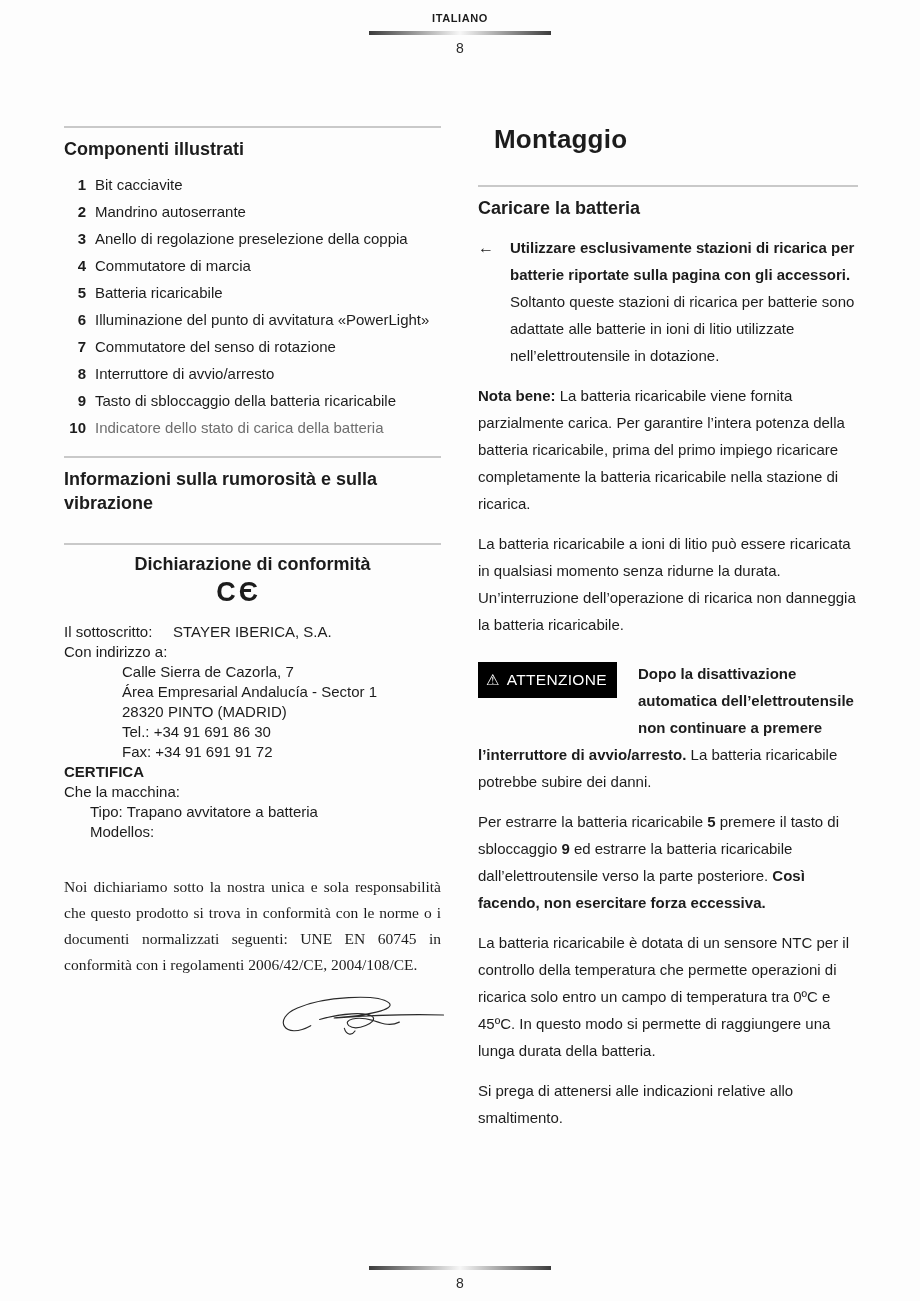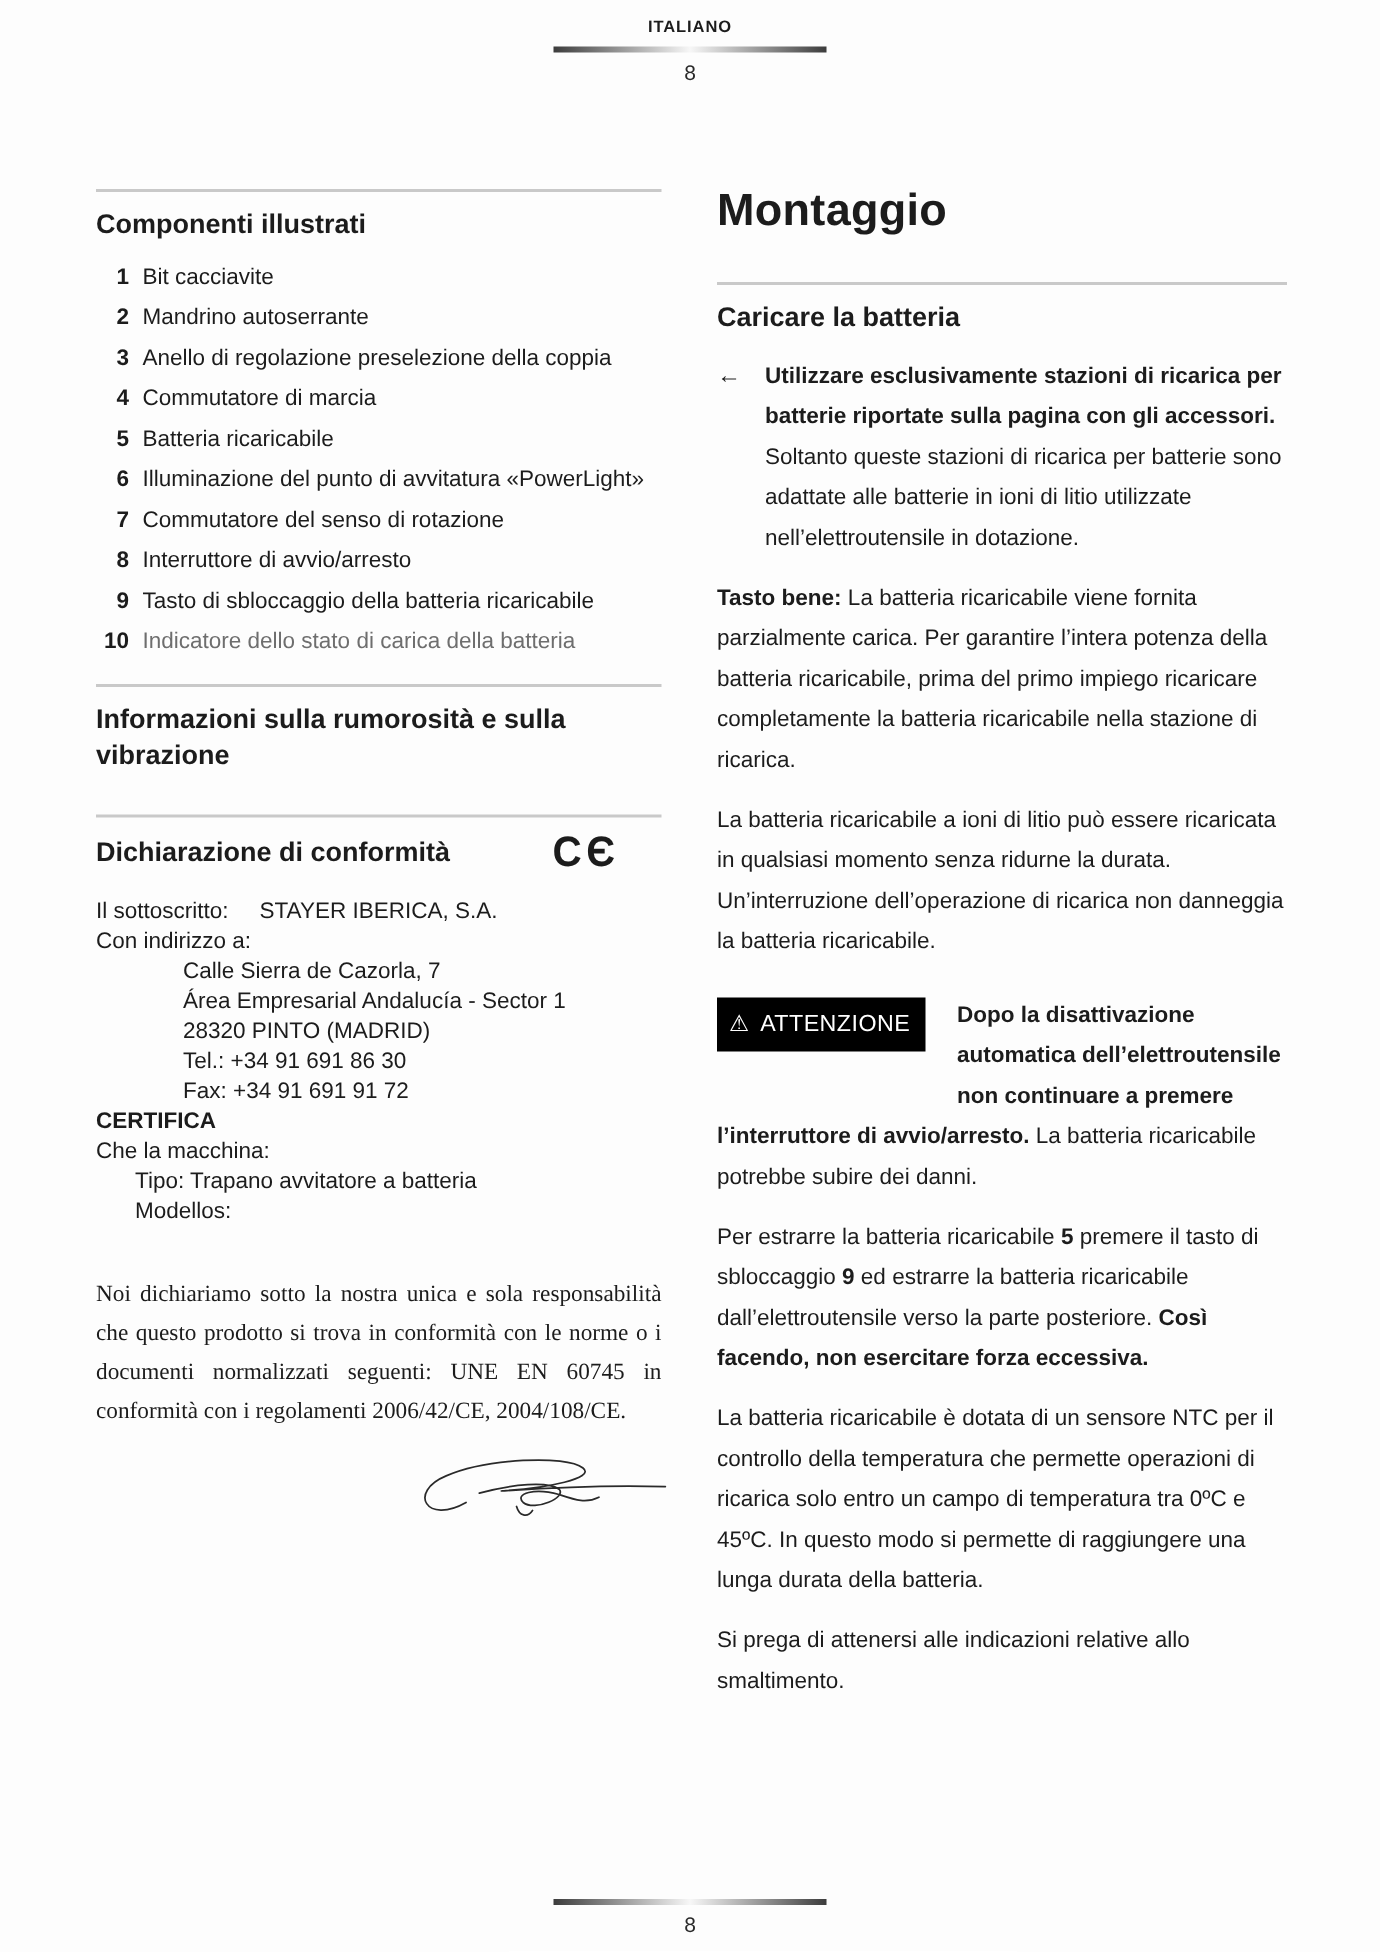--- a/index.html
+++ b/index.html
@@ -13,37 +13,37 @@
              background:linear-gradient(90deg,#3c3c3c 0%,#f7f7f7 50%,#3c3c3c 100%);}
   .pg-num{font-size:14px;color:#2a2a2a;}
   .page-footer{position:absolute;bottom:10px;left:0;width:100%;text-align:center;}
 
   
   .col-left{position:absolute;left:64px;top:126px;width:377px;}
   .col-right{position:absolute;left:478px;top:124px;width:380px;}
 
   .sec-rule{height:2px;background:#c9c9c9;border:0;margin:0;}
 
-  h1.doc{font-size:30px;font-weight:bold;margin:0 0 30px 0;letter-spacing:0.2px;}
+  h1.doc{font-size:26px;font-weight:bold;margin:0 0 30px 16px;letter-spacing:0.2px;}
   h2.doc{font-size:18px;font-weight:bold;margin:10px 0 13px 0;line-height:1.32;}
 
   .para{font-size:15px;line-height:26px;margin:0 0 14px 0;}
   .rpara{font-size:15px;line-height:27px;margin:0 0 13px 0;}
   .b{font-weight:bold;}
   .justify{text-align:justify;}
 
   
   .comp-list{margin:4px 0 16px 0;}
   .comp-item{display:flex;font-size:15px;line-height:20px;margin-bottom:7px;}
   .comp-num{width:22px;text-align:right;margin-right:9px;font-weight:bold;flex:none;}
   .comp-label{flex:1;}
   .muted{color:#6e6e6e;}
 
   
-  .decl-head{display:flex;justify-content:space-between;align-items:center;margin:8px 0 14px 0;}
+  .decl-head{display:flex;justify-content:space-between;align-items:center;margin:8px 0 14px 0;flex-direction:column;}
   .decl-head h2{margin:0;}
   .ce-mark{font-size:27px;font-weight:600;letter-spacing:3px;margin-right:28px;
            transform:scaleY(1.05);display:inline-block;}
   .decl{font-size:15px;line-height:20px;}
   .decl-row{display:flex;}
   .decl-lab{width:109px;flex:none;}
   .addr{padding-left:58px;}
   .certify{font-weight:bold;font-size:15px;}
   .indent1{padding-left:26px;}
   .models{display:flex;padding-left:26px;}
@@ -169,21 +169,21 @@
     <h1 class="doc">Montaggio</h1>
 
     <div class="sec-rule"></div>
     <h2 class="doc h2-top">Caricare la batteria</h2>
 
     <div class="arrow-para">
       <span class="arrow">←</span>
       <span class="apara"><span class="b">Utilizzare esclusivamente stazioni di ricarica per batterie riportate sulla pagina con gli accessori.</span><span> Soltanto queste stazioni di ricarica per batterie sono adattate alle batterie in ioni di litio utilizzate nell’elettroutensile in dotazione.</span></span>
     </div>
 
-    <p class="rpara"><span class="b">Tasto bene:</span><span> La batteria ricaricabile viene fornita parzialmente carica. Per garantire l’intera potenza della batteria ricaricabile, prima del primo impiego ricaricare completamente la batteria ricaricabile nella stazione di ricarica.</span></p>
+    <p class="rpara"><span class="b">Nota bene:</span><span> La batteria ricaricabile viene fornita parzialmente carica. Per garantire l’intera potenza della batteria ricaricabile, prima del primo impiego ricaricare completamente la batteria ricaricabile nella stazione di ricarica.</span></p>
     <p class="rpara">La batteria ricaricabile a ioni di litio può essere ricaricata in qualsiasi momento senza ridurne la durata. Un’interruzione dell’operazione di ricarica non danneggia la batteria ricaricabile.</p>
 
     <p class="rpara warn-para">
       <span class="warn-float">
         <span class="warn-badge">
           <span class="warn-icon">⚠</span>
           <span>ATTENZIONE</span>
         </span>
       </span>
       <span><span class="b">Dopo la disattivazione automatica dell’elettroutensile non continuare a premere l’interruttore di avvio/arresto.</span><span> La batteria ricaricabile potrebbe subire dei danni.</span></span>

